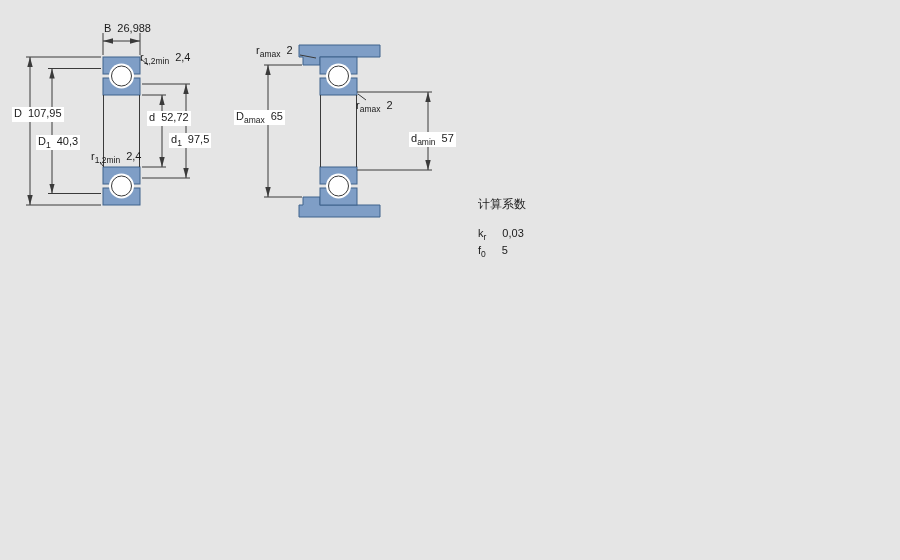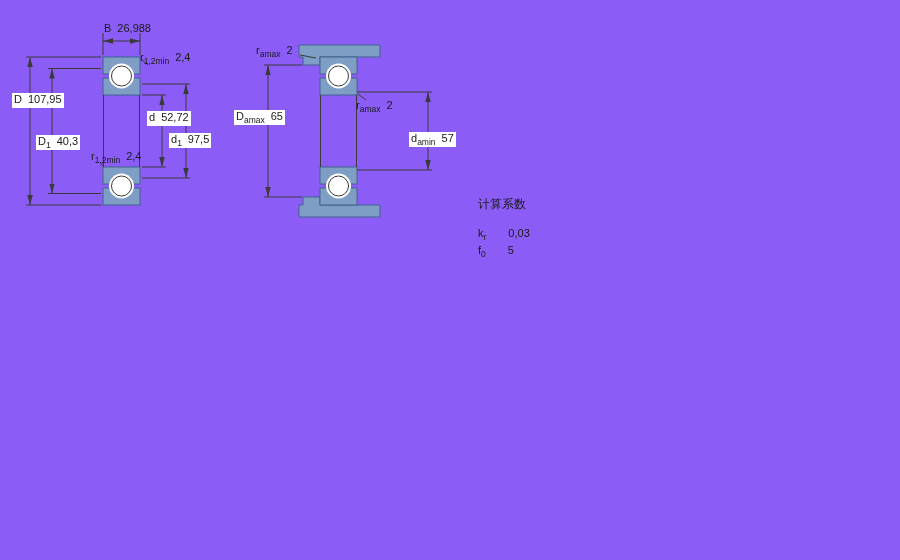--- a/index.html
+++ b/index.html
@@ -1,17 +1,17 @@
 <!DOCTYPE html>
 <html style="--bearing-fill: #7f9ec6; --bearing-stroke: #3f628c; --line-color: #3a3a3a;"><head>
 <meta charset="utf-8">
 <style>
   html,body { margin:0; padding:0; background:#fff; }
   #stage {
-    position:relative; width:900px; height:560px; background:#8b5cf6;
+    position:relative; width:900px; height:560px; background:#e5e5e5;
     font-family:"Liberation Sans", sans-serif; color:#1a1a1a; overflow:hidden;
   }
   #drawing { position:absolute; left:0; top:0; }
 
   
   .ring  { fill:var(--bearing-fill,#7f9ec6); stroke:var(--bearing-stroke,#3f628c); stroke-width:1; }
   .ball  { fill:#fff; stroke:var(--line-color,#3a3a3a); stroke-width:1; }
   .erase { fill:#fff; stroke:none; }
   .dim   { stroke:var(--line-color,#3a3a3a); stroke-width:1; fill:none; }
   .arrows{ marker-start:url(#arr); marker-end:url(#arr); }
@@ -20,21 +20,21 @@
   
   .dim-label { position:absolute; font-size:11px; line-height:13px; white-space:nowrap; }
   .dim-label.bg { background:#fff; padding:0 2px; }
   .dim-label sub { font-size:8.5px; line-height:1; }
   .dim-label .val { margin-left:6px; }
 
   
   .calc-block { position:absolute; font-size:11px; }
   .calc-title { font-size:12px; margin:0 0 12px 0; }
   .calc-row { line-height:17px; }
-  .calc-row .val { margin-left:22px; }
+  .calc-row .val { margin-left:16px; }
   .calc-row sub { font-size:8.5px; line-height:1; }
 </style>
 </head>
 <body>
 
 <div id="stage">
 
   <svg id="drawing" width="900" height="560" viewBox="0 0 900 560" xmlns="http://www.w3.org/2000/svg">
     <defs>
       <marker id="arr" markerUnits="userSpaceOnUse" markerWidth="10" markerHeight="7" viewBox="0 0 10 7" refX="10" refY="3.5" orient="auto-start-reverse">
@@ -125,21 +125,21 @@
       <line class="dim" x1="366" y1="100" x2="358" y2="94"></line>
     </g>
   </svg>
 
   <div class="dim-label" style="left:104px; top:22px">
     <span class="sym">B</span><sub></sub><span class="val">26,988</span>
   </div>
   <div class="dim-label" style="left:140px; top:51px">
     <span class="sym">r</span><sub>1,2min</sub><span class="val">2,4</span>
   </div>
-  <div class="dim-label bg" style="left:12px; top:93px">
+  <div class="dim-label bg" style="left:12px; top:107px">
     <span class="sym">D</span><sub></sub><span class="val">107,95</span>
   </div>
   <div class="dim-label bg" style="left:36px; top:135px">
     <span class="sym">D</span><sub>1</sub><span class="val">40,3</span>
   </div>
   <div class="dim-label" style="left:91px; top:150px">
     <span class="sym">r</span><sub>1,2min</sub><span class="val">2,4</span>
   </div>
   <div class="dim-label bg" style="left:147px; top:111px">
     <span class="sym">d</span><sub></sub><span class="val">52,72</span>

